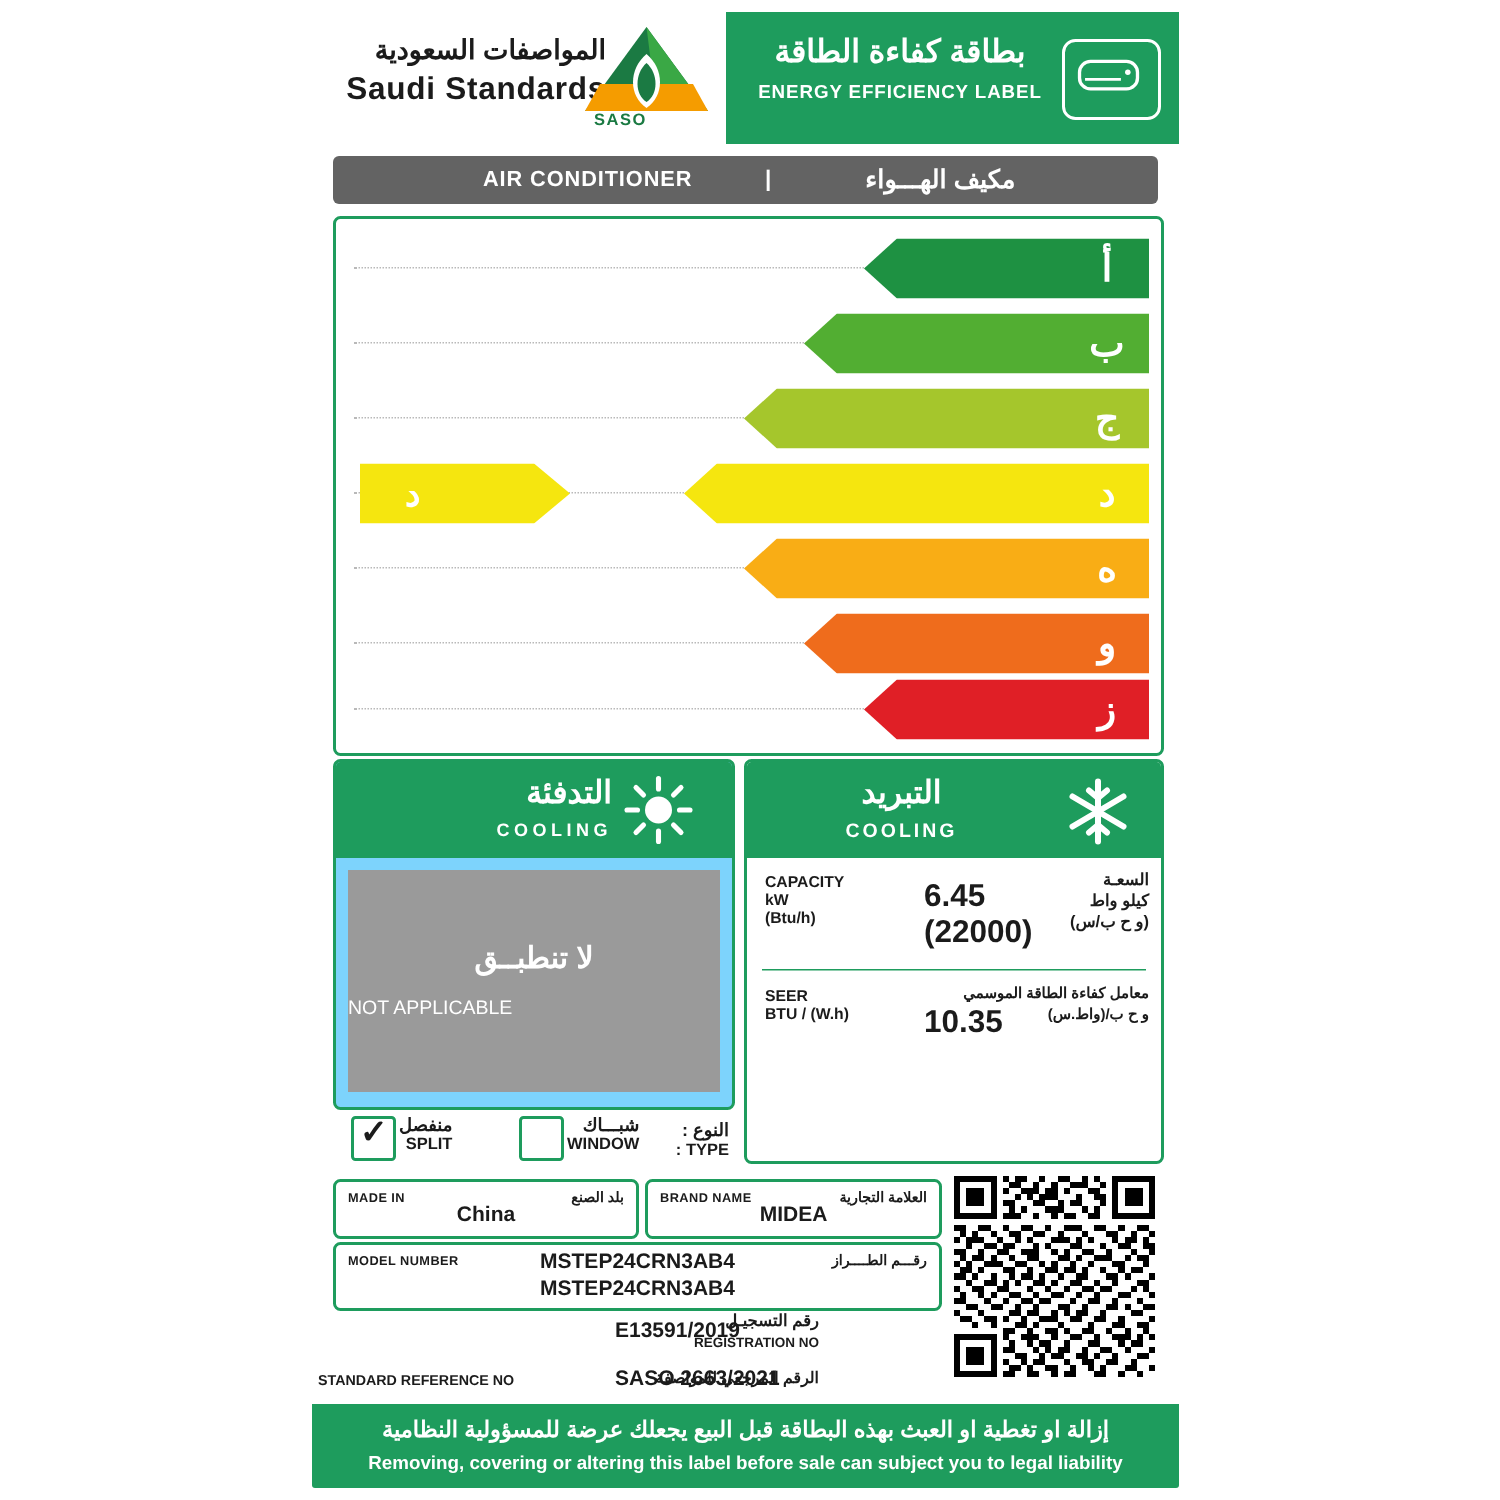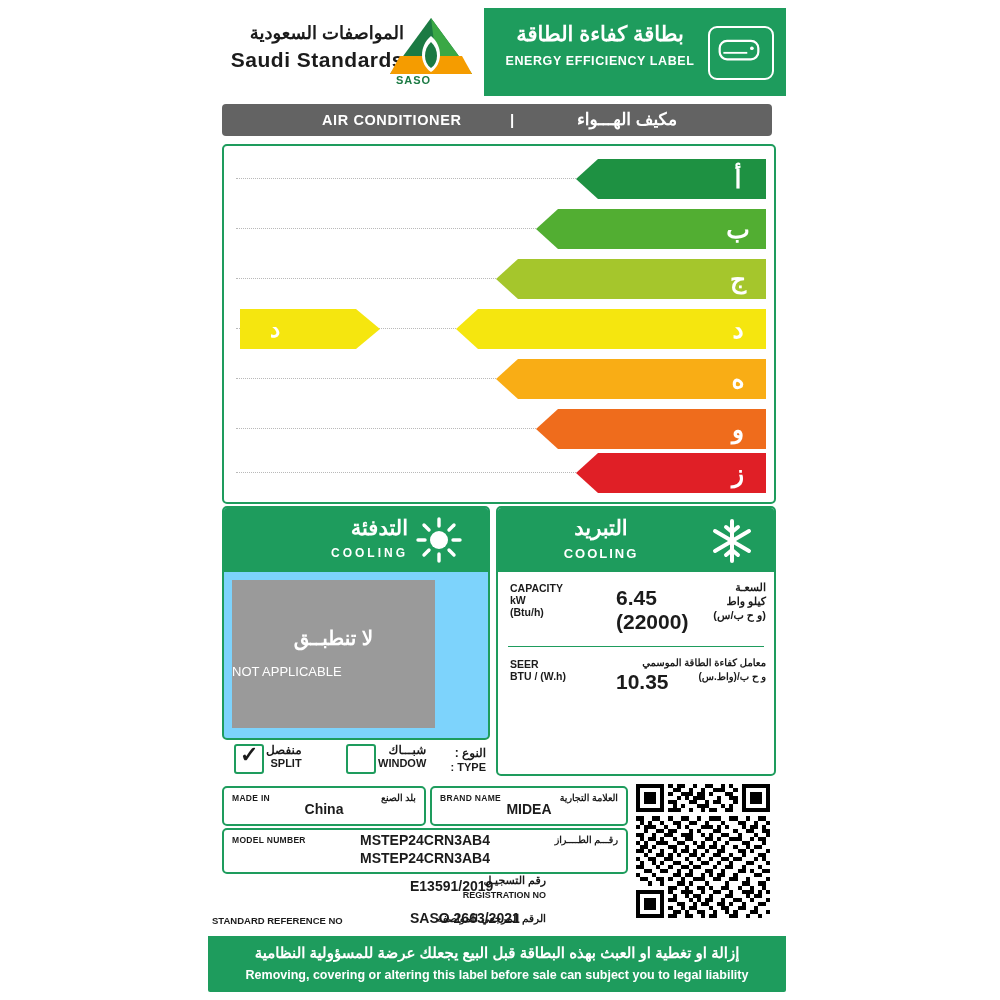--- a/index.html
+++ b/index.html
@@ -248,21 +248,21 @@
     position: absolute;
     left: 188px;
     top: 6px;
     width: 54px;
     height: 52px;
   }
   .heating-body {
     position: absolute;
     left: 8px;
     top: 72px;
-    width: 203px;
+    width: 248px;
     height: 148px;
     background: #9a9a9a;
   }
   .na-ar {
     position: absolute;
     left: 0; right: 0;
     top: 46px;
     text-align: center;
     color: #fff;
     font-size: 20px;

